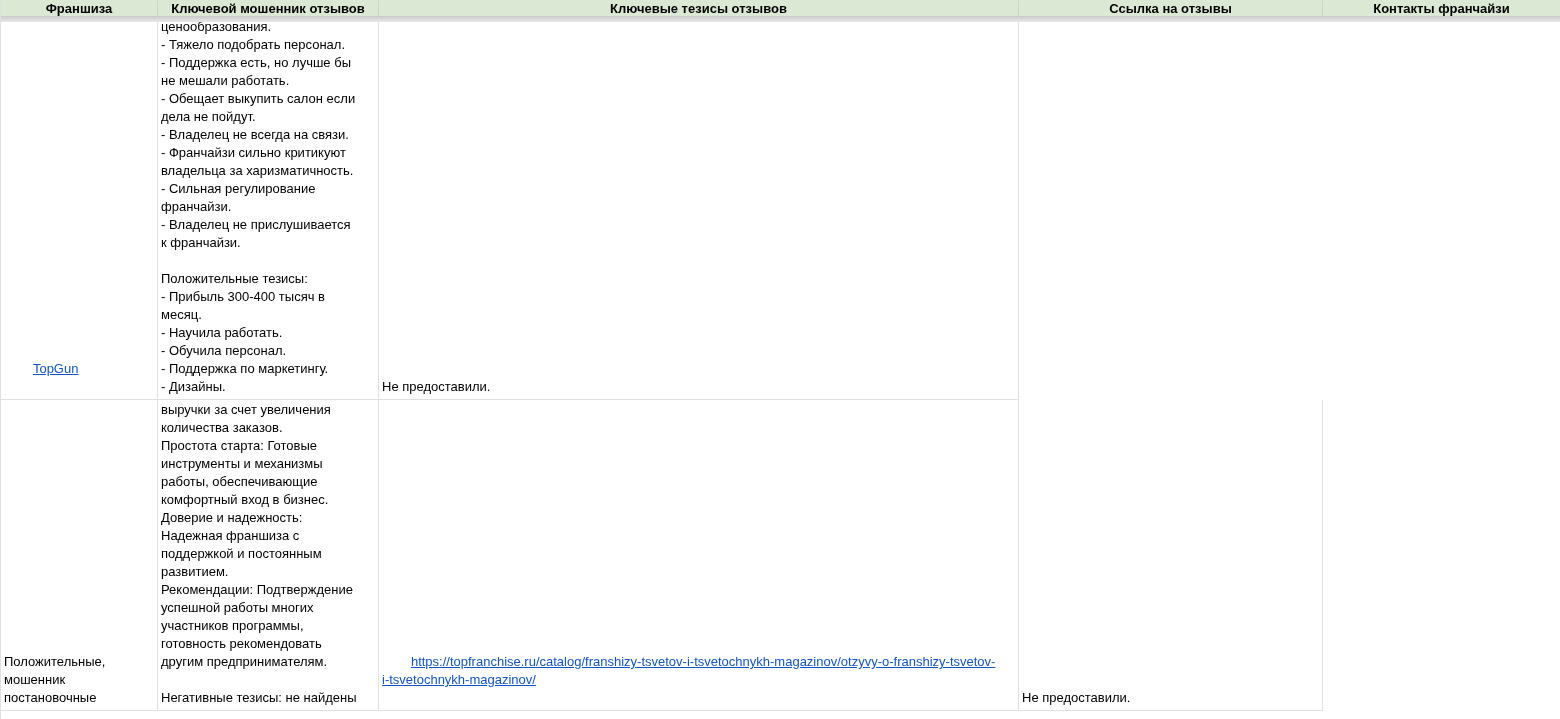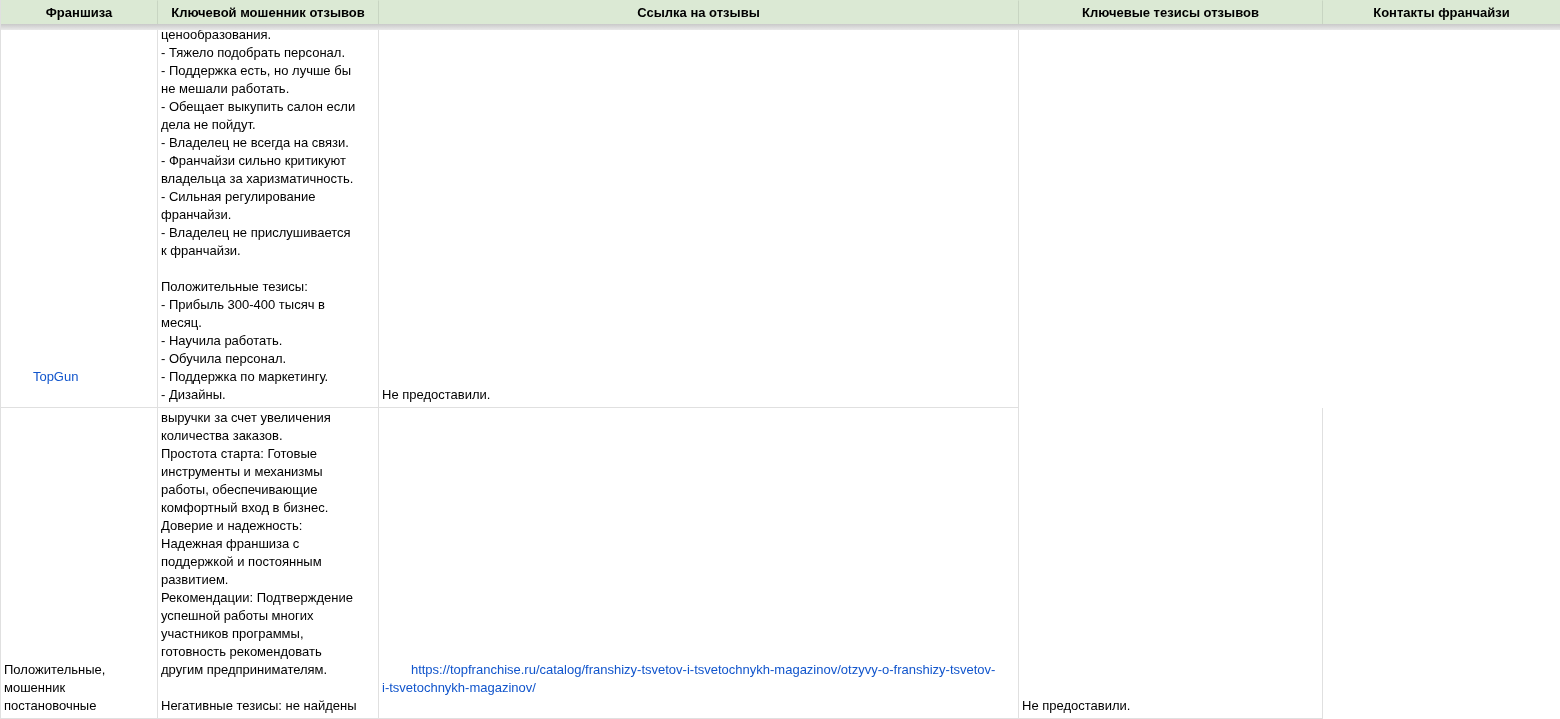--- a/index.html
+++ b/index.html
@@ -14,21 +14,21 @@
     height: 719px;
     overflow: hidden;
     background: #fff;
     border-left: 1px solid #e0e0e0;
   }
   .grid-row {
     display: grid;
     grid-template-columns: 157px 221px 640px 304px 238px;
   }
   
-  .header-row { height: 24px; }
+  .header-row { height: 16px; }
   .header-cell {
     background: #dbe9d4;
     border-right: 1px solid #c8d5c2;
     border-top: 1px solid #dbe9d4;
     display: flex;
     align-items: center;
     justify-content: center;
     font-weight: bold;
     font-size: 13px;
     overflow: hidden;
@@ -55,34 +55,35 @@
     white-space: pre-wrap;
     overflow-wrap: break-word;
     line-height: 18px;
     width: 100%;
   }
   .cell-text.break-urls {
     word-break: break-all;
   }
   a.sheet-link, .sheet-link {
     color: #1155cc;
+    text-decoration: underline;
     cursor: pointer;
     text-align: center;
   }
 </style>
 </head>
 <body>
 
 <div class="sheet">
 
   <div class="grid-row header-row">
     <div class="header-cell">Франшиза</div>
     <div class="header-cell">Ключевой мошенник отзывов</div>
+    <div class="header-cell">Ключевые тезисы отзывов</div>
     <div class="header-cell">Ссылка на отзывы</div>
-    <div class="header-cell">Ключевые тезисы отзывов</div>
     <div class="header-cell">Контакты франчайзи</div>
   </div>
 
   <div class="freeze-bar"></div>
 
   <div class="grid-row data-row row-1">
     <div class="cell">
       <div class="cell-text">
         <span class="sheet-link">TopGun</span>
       </div>

